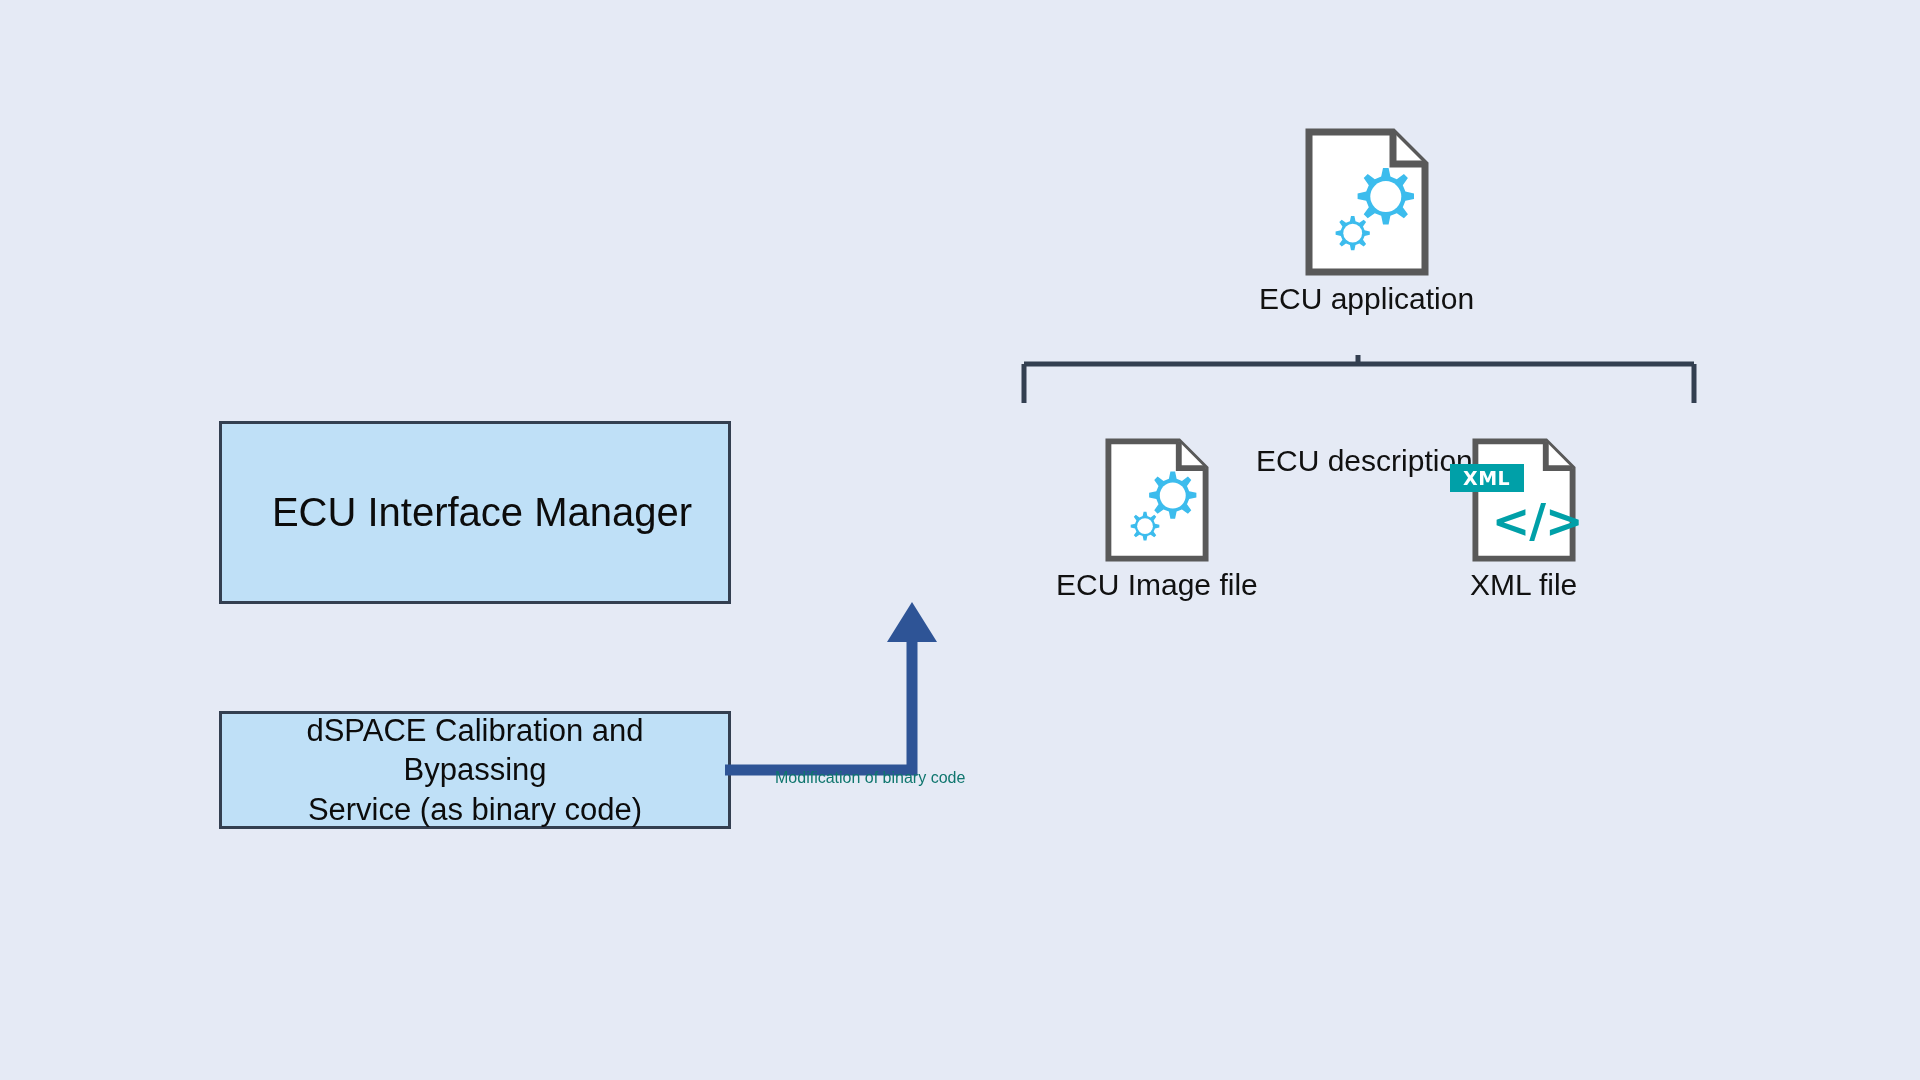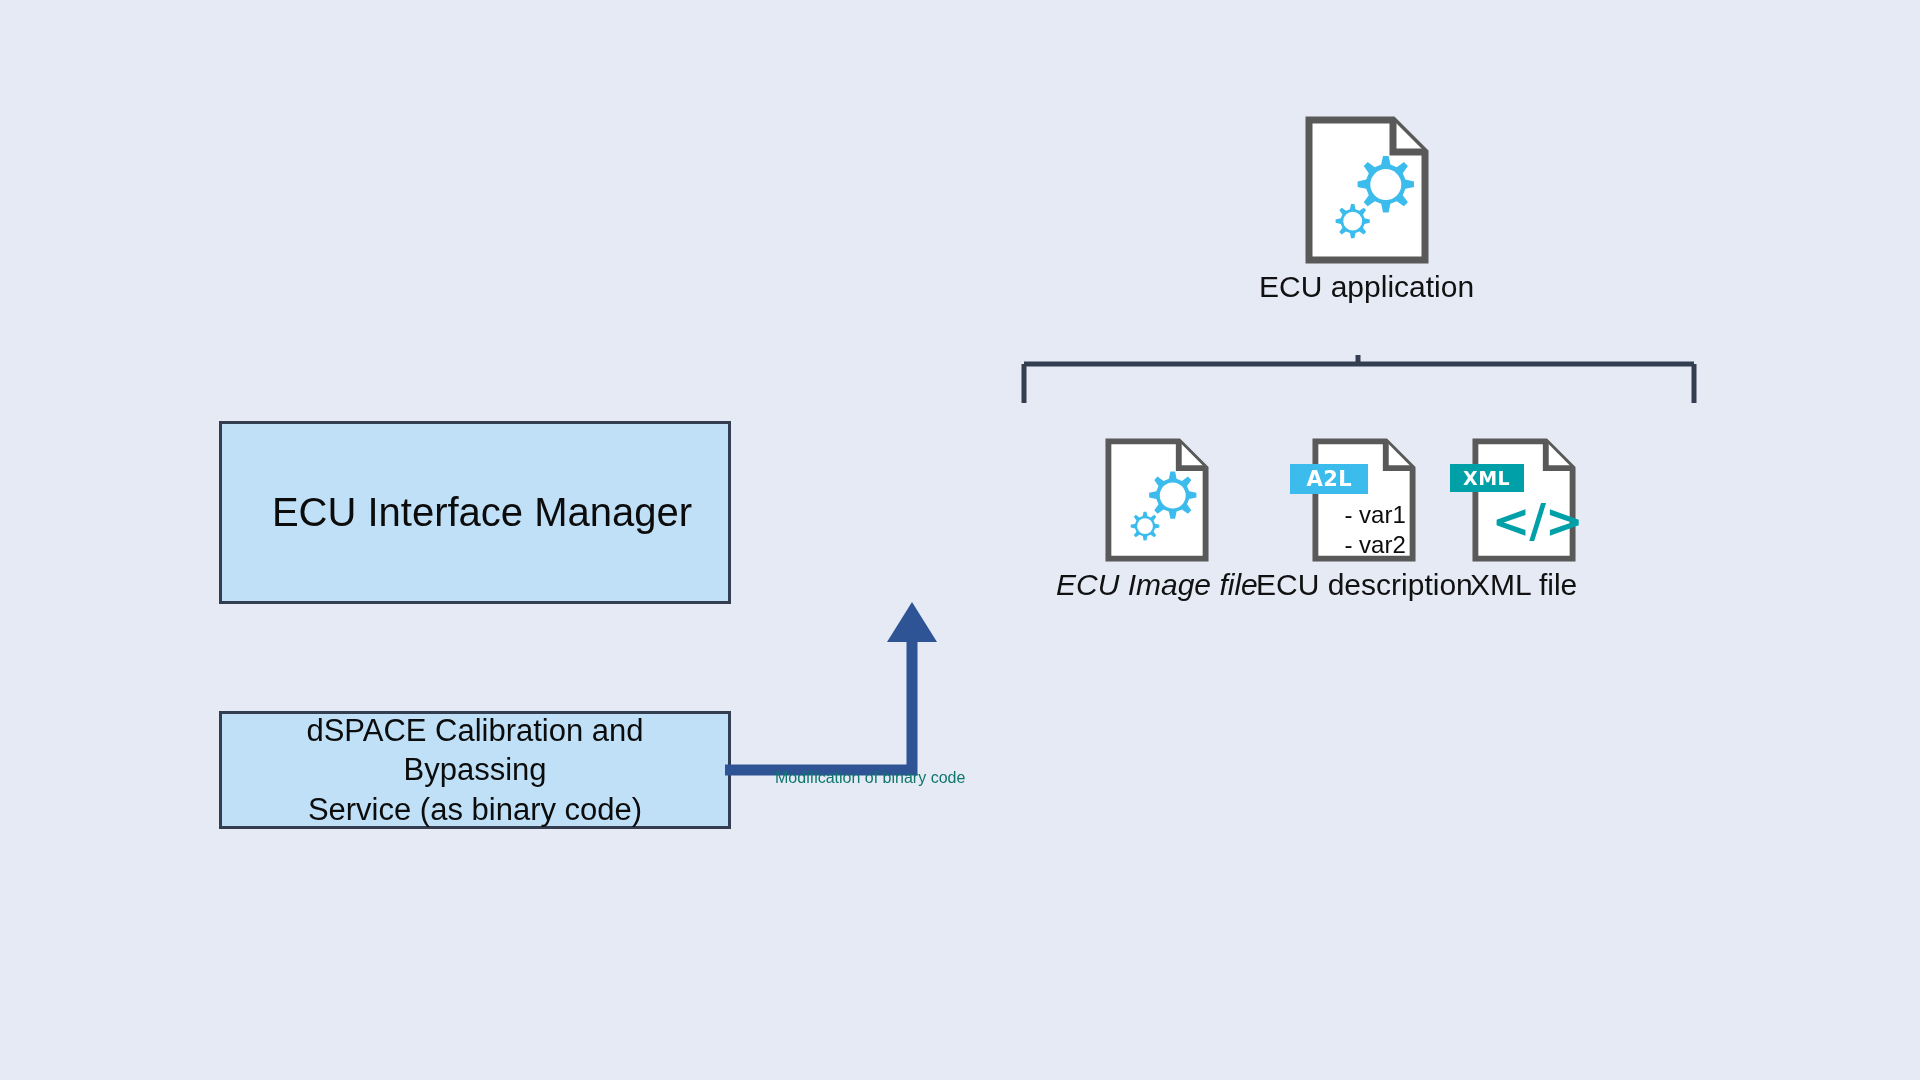--- a/index.html
+++ b/index.html
@@ -138,22 +138,22 @@
     width: 86px;
     text-align: center;
     font-size: 46px;
     font-weight: bold;
     color: #00a0a8;
     font-family: "DejaVu Sans", sans-serif;
     letter-spacing: -1px;
   }
 
   
-  #node-ecu-application { left: 1259px; top: 116px; }
-  #node-ecu-image-file  { left: 1056px; top: 438px; font-style: italic; }
+  #node-ecu-application { left: 1259px; top: 128px; }
+  #node-ecu-image-file  { left: 1056px; top: 438px; }
   #node-ecu-description { left: 1256px; top: 438px; }
   #node-xml-file        { left: 1470px; top: 438px; }
 </style>
 </head>
 <body>
 
 <div id="stage">
 
   <div id="box-ecu-interface-manager" class="proc-box">
     <span class="proc-box-text">ECU Interface Manager</span>
@@ -217,31 +217,20 @@
         <g fill="#3cbced">
           <path d="M46 88 l3.4 0 1.1 5.2 3.9 1.6 4.3-3.1 2.4 2.4 -3.1 4.3 1.6 3.9 5.2 1.1 0 3.4 -5.2 1.1 -1.6 3.9 3.1 4.3 -2.4 2.4 -4.3-3.1 -3.9 1.6 -1.1 5.2 -3.4 0 -1.1-5.2 -3.9-1.6 -4.3 3.1 -2.4-2.4 3.1-4.3 -1.6-3.9 -5.2-1.1 0-3.4 5.2-1.1 1.6-3.9 -3.1-4.3 2.4-2.4 4.3 3.1 3.9-1.6 z"></path>
           <circle cx="47.7" cy="105.2" r="9.4" fill="#ffffff"></circle>
         </g>
       </svg>
     </div>
     <div class="node-caption">ECU Image file</div>
   </div>
 
   <div id="node-ecu-description" class="node">
-    <div class="doc-wrap">
-      <svg width="104" height="124" viewBox="0 0 124 148" xmlns="http://www.w3.org/2000/svg">
-        <path d="M4 4 H88 L120 36 V144 H4 Z" fill="#ffffff" stroke="#595959" stroke-width="7" stroke-linejoin="miter"></path>
-        <path d="M88 4 V36 H120" fill="#ffffff" stroke="#595959" stroke-width="7" stroke-linejoin="miter"></path>
-      </svg>
-      <div class="file-tag tag-a2l">A2L</div>
-      <div class="doc-lines">
-        <div>- var1</div>
-        <div>- var2</div>
-      </div>
-    </div>
     <div class="node-caption">ECU description</div>
   </div>
 
   <div id="node-xml-file" class="node">
     <div class="doc-wrap">
       <svg width="104" height="124" viewBox="0 0 124 148" xmlns="http://www.w3.org/2000/svg">
         <path d="M4 4 H88 L120 36 V144 H4 Z" fill="#ffffff" stroke="#595959" stroke-width="7" stroke-linejoin="miter"></path>
         <path d="M88 4 V36 H120" fill="#ffffff" stroke="#595959" stroke-width="7" stroke-linejoin="miter"></path>
       </svg>
       <div class="file-tag tag-xml">XML</div>

